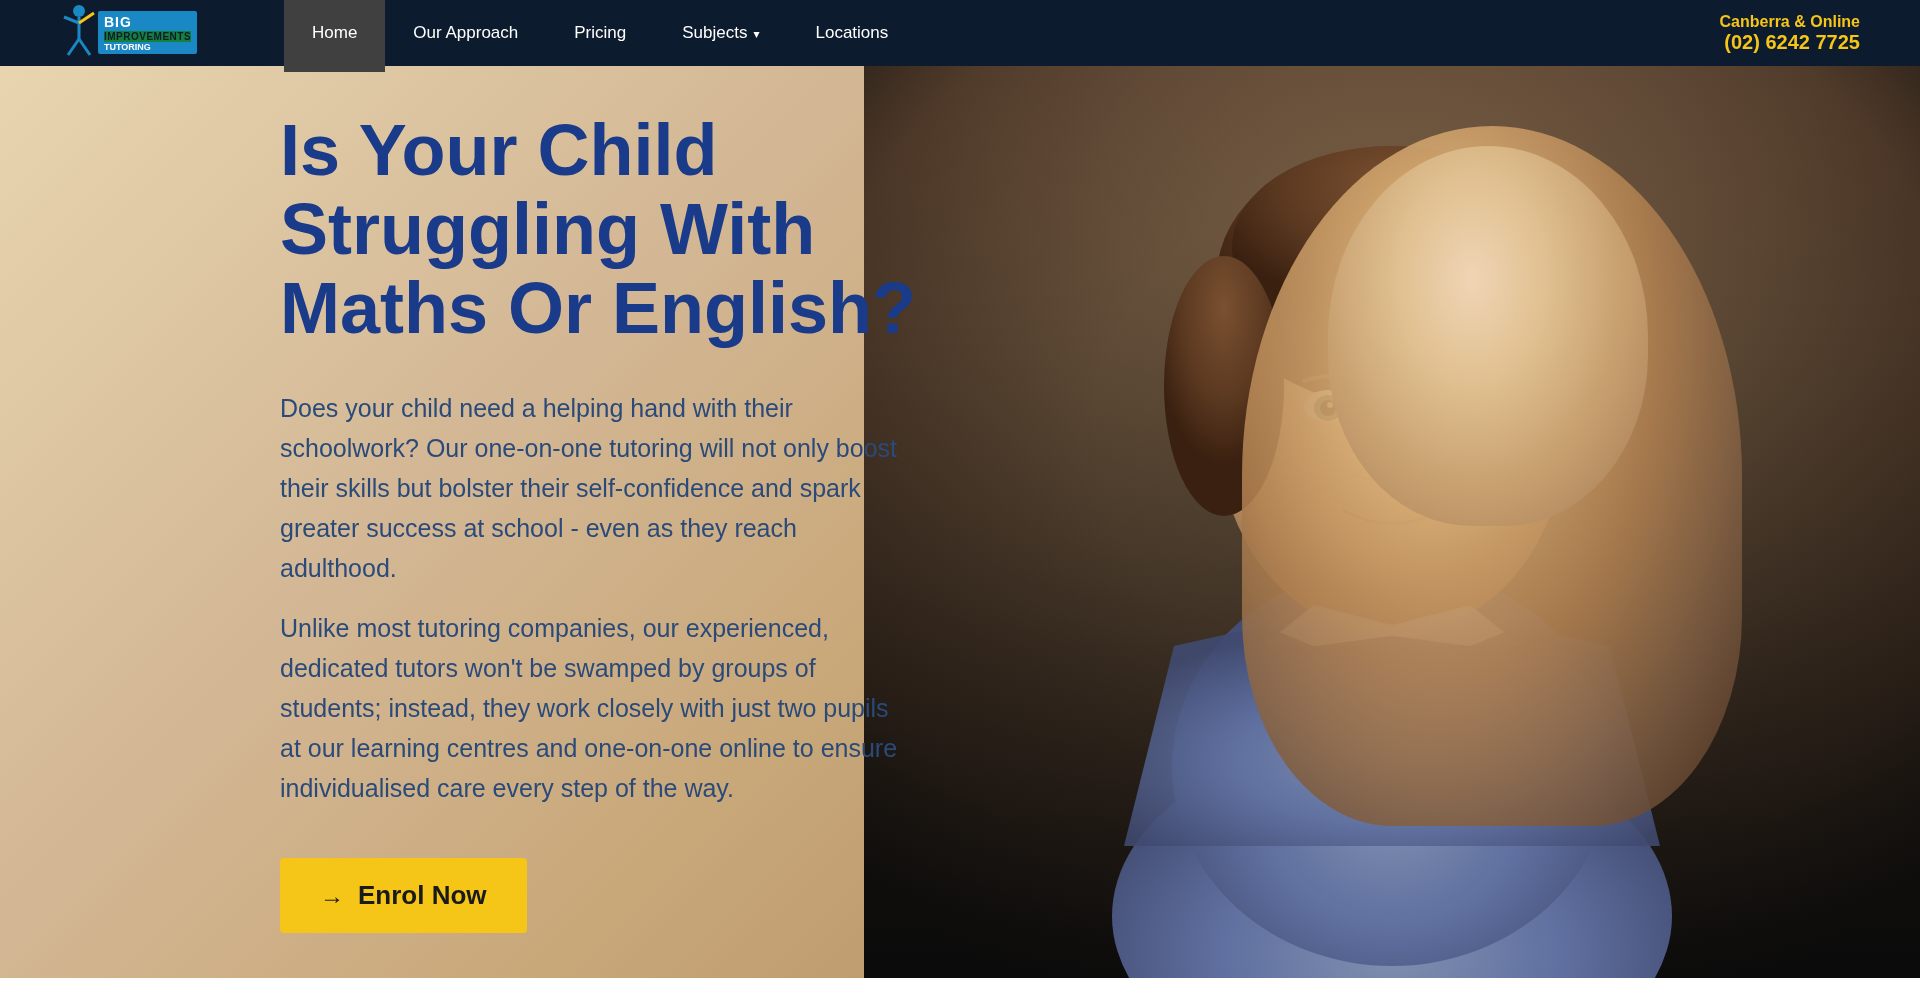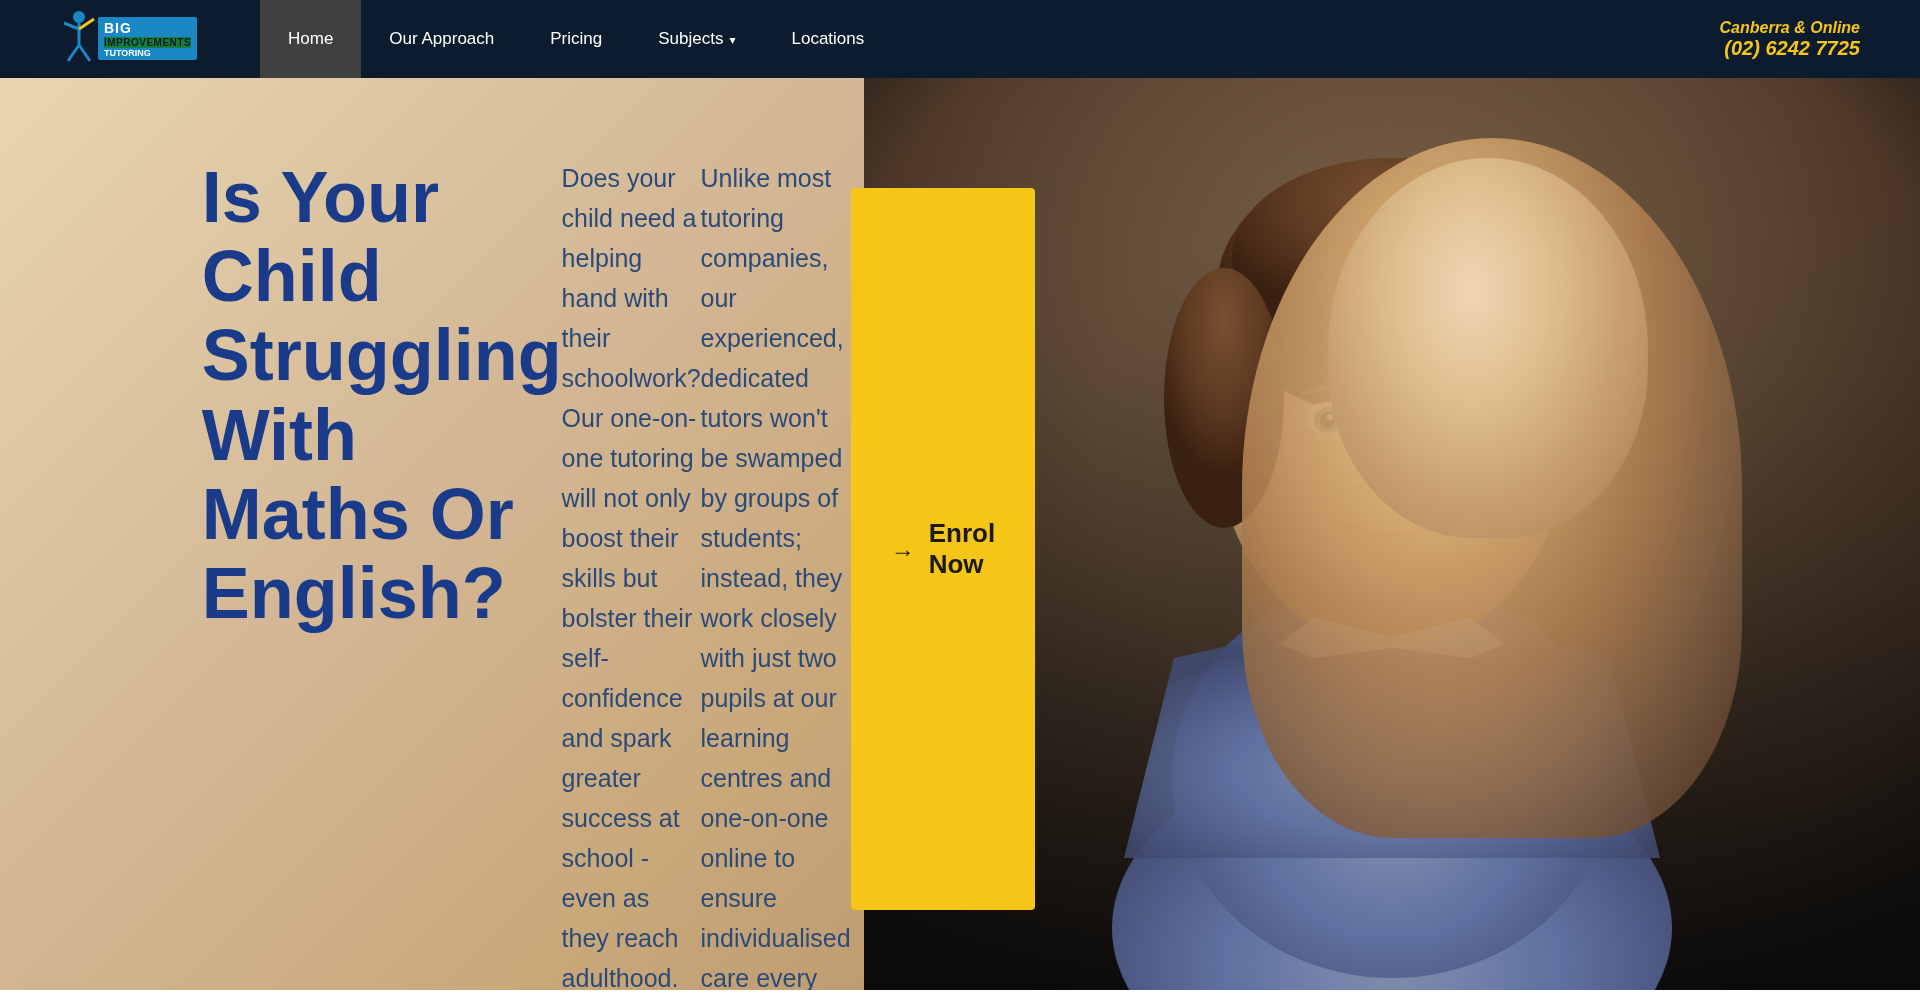--- a/index.html
+++ b/index.html
@@ -1,26 +1,27 @@
 <!DOCTYPE html>
 <html><head>
   <meta charset="utf-8">
   <style>
     * { margin: 0; padding: 0; box-sizing: border-box; }
     body { font-family: Arial, sans-serif; width: 1920px; overflow-x: hidden; }
 
     
     header {
       background-color: #0d1b2e;
-      height: 78px;
+      height: 66px;
       display: flex;
       align-items: center;
       padding: 0 60px;
       position: relative;
       z-index: 10;
+      gap: 24px;
     }
     .logo-area {
       display: flex;
       align-items: center;
       margin-right: 80px;
     }
     .logo-box {
       width: 120px;
       height: 60px;
       position: relative;
@@ -90,21 +91,20 @@
       text-align: right;
     }
     .chevron-icon {
       font-size: 12px;
       margin-top: 2px;
     }
 
     .header-contact {
       margin-left: auto;
       text-align: right;
-      font-style: italic;
     }
     .contact-location {
       color: #f5c518;
       font-size: 16px;
       font-weight: 600;
     }
     .contact-phone {
       color: #f5c518;
       font-size: 20px;
       font-weight: 600;
@@ -167,21 +167,21 @@
       background: radial-gradient(ellipse at 45% 35%, #f0d5b5 0%, #e0c090 30%, #c8a070 60%, #a07850 100%);
     }
 
     .hero-content {
       position: absolute;
       left: 0;
       top: 0;
       width: 54%;
       height: 100%;
       display: flex;
-      flex-direction: row;
+      flex-direction: column;
       justify-content: center;
       padding: 80px 80px 80px 280px;
     }
     .hero-heading {
       color: #1a3a8a;
       font-size: 72px;
       font-weight: 900;
       line-height: 1.1;
       margin-bottom: 40px;
     }

